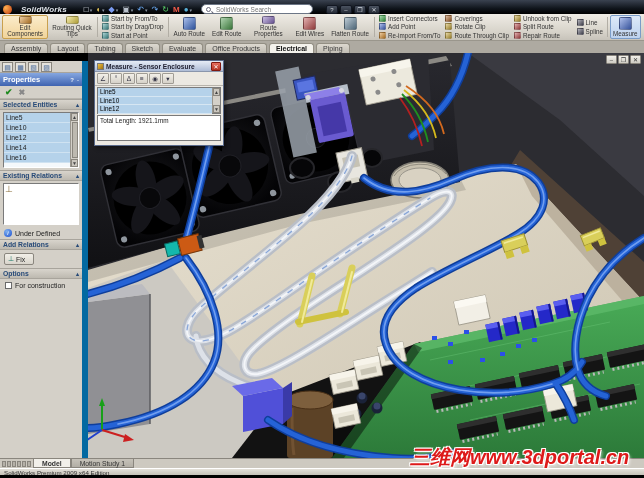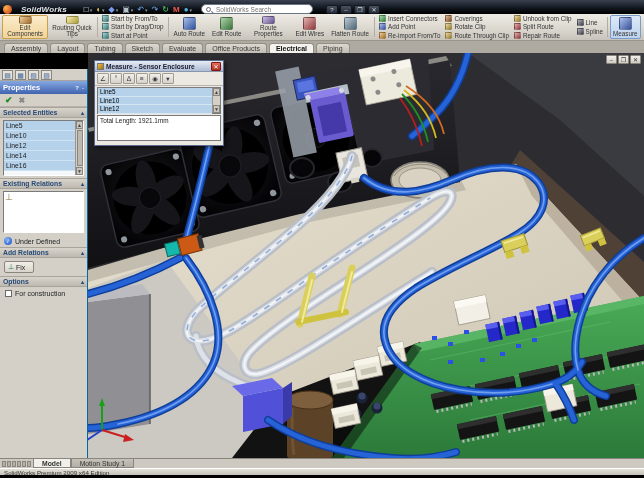--- a/index.html
+++ b/index.html
@@ -48,22 +48,22 @@
   .slab{font-size:6.3px;color:#333;white-space:nowrap;}
   
   .tabrow{position:absolute;left:0;top:41px;width:644px;height:12px;background:#aeaaa1;
     display:flex;align-items:flex-end;padding:0 4px;gap:2px;}
   .ctab{font-size:7px;color:#3a3a3a;background:linear-gradient(#dcd8cf,#c2beb5);
     border:1px solid #938f84;border-bottom:none;border-radius:3px 3px 0 0;padding:1px 6px 1px 6px;line-height:1;}
   .ctab.active{background:#f4f2ec;font-weight:bold;color:#111;}
   
   .main{position:absolute;left:0;top:53px;width:644px;height:405px;}
   
-  .lpanel{position:absolute;left:0;top:16px;width:88px;height:405px;background:#d4d0c8;
-    border-right:1px solid #0369a1;font-size:7px;color:#222;}
+  .lpanel{position:absolute;left:0;top:8px;width:88px;height:405px;background:#d4d0c8;
+    border-right:6px solid #0369a1;font-size:7px;color:#222;}
   .ptabs{height:12px;display:flex;gap:2px;align-items:center;padding:1px 2px;border-bottom:1px solid #a8a49c;}
   .ptab{width:11px;height:10px;background:#e6e3dc;border:1px solid #8a867e;font-size:7px;line-height:9px;text-align:center;color:#4a6a9a;}
   .phead{height:13px;background:linear-gradient(#86a7e0,#3f63b0);color:#fff;font-weight:bold;
     font-size:7.5px;display:flex;align-items:center;padding:0 3px;gap:3px;}
   .phead .sp{flex:1;}
   .phead .hbtn{font-size:6px;color:#e6ecf8;}
   .pactions{height:13px;display:flex;align-items:center;gap:6px;padding:0 5px;border-bottom:1px solid #b8b4ac;}
   .okmark{color:#1d8a1d;font-weight:bold;font-size:9px;}
   .xmark{color:#888;font-weight:bold;font-size:8px;}
   .ghead{height:11px;background:linear-gradient(#d8d4cc,#bdb9b0);border:1px solid #a8a49c;border-left:0;border-right:0;
@@ -747,20 +747,21 @@
         </div>
         <div class="sbar">
           <span class="sarr">▲</span>
           <span class="sarr">▼</span>
         </div>
       </div>
       <div class="mres">Total Length: 1921.1mm</div>
     </div>
   </div>
 
+  <div class="watermark" style="color:#dd1a1a">三维网www.3dportal.cn</div>
 
   <div class="bottombar">
     <span class="bscroll">
       <span class="bs"></span>
         <span class="bs"></span>
         <span class="bs"></span>
         <span class="bs"></span>
         <span class="bs"></span>
         <span class="bs"></span>
     </span>

